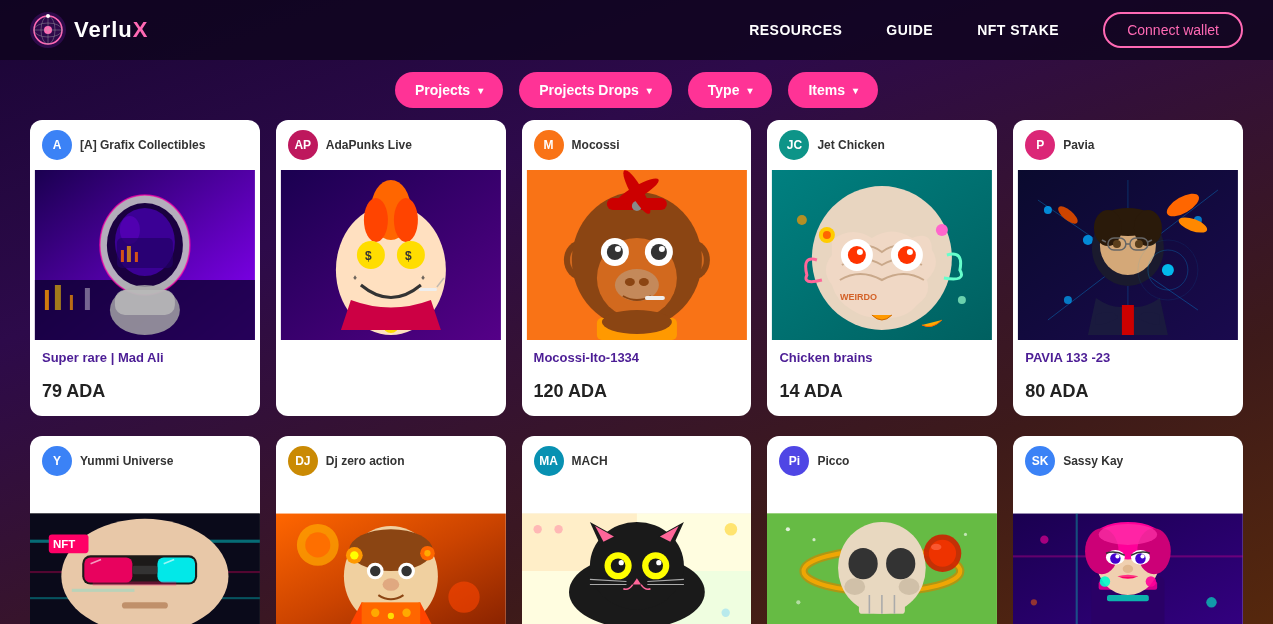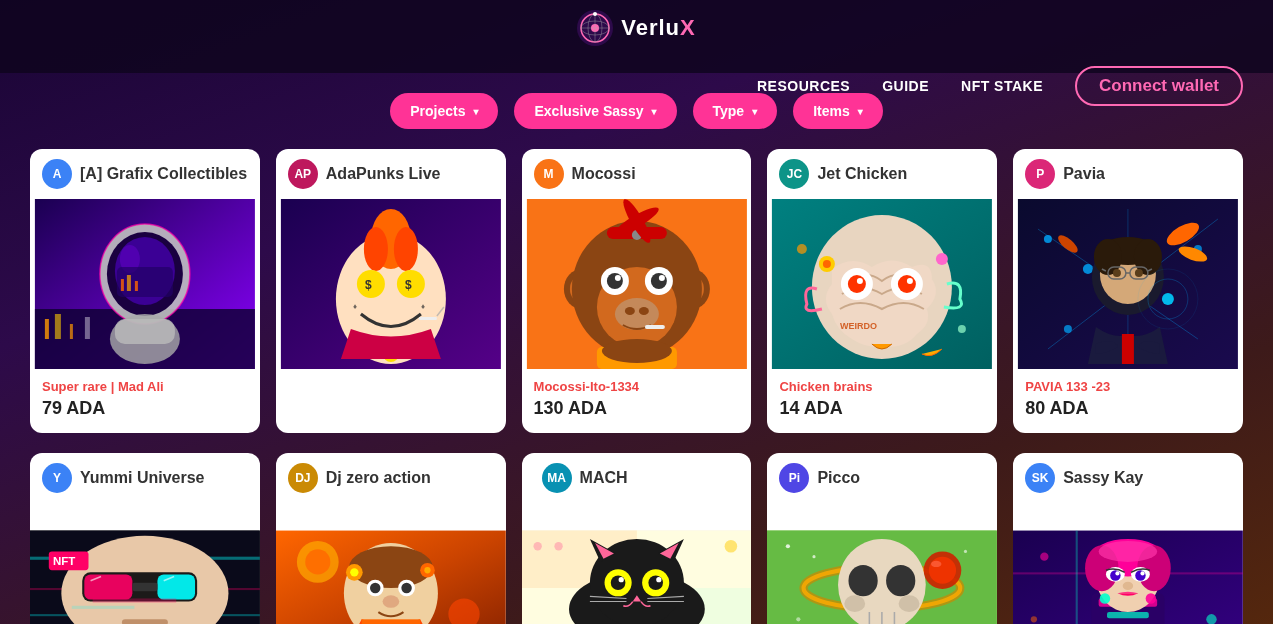--- a/index.html
+++ b/index.html
@@ -10,23 +10,22 @@
       width: 1273px;
       overflow: hidden;
     }
 
     
     .header {
       display: flex;
       align-items: center;
       padding: 10px 30px;
       background: rgba(15, 5, 30, 0.85);
-      height: 73px;
+      height: 60px;
       gap: 20px;
-      flex-direction: column;
     }
 
     .logo {
       display: flex;
       align-items: center;
       gap: 8px;
       text-decoration: none;
       flex-shrink: 0;
     }
     .logo-icon {
@@ -68,51 +67,51 @@
       background: none;
       border: none;
       cursor: pointer;
       color: rgba(255,255,255,0.7);
       font-size: 14px;
     }
 
     .nav-links {
       display: flex;
       align-items: center;
-      gap: 32px;
+      gap: 44px;
       margin-left: auto;
     }
     .nav-link {
       color: white;
       text-decoration: none;
       font-size: 14px;
       font-weight: 600;
       letter-spacing: 0.5px;
       cursor: pointer;
     }
 
     .connect-wallet-btn {
       padding: 8px 22px;
       border: 2px solid #ff69b4;
       border-radius: 20px;
       background: transparent;
       color: #ff69b4;
-      font-size: 17px;
-      font-weight: 700;
+      font-size: 14px;
+      font-weight: 400;
       cursor: pointer;
       white-space: nowrap;
     }
 
     
     .filter-bar {
       display: flex;
       justify-content: center;
       align-items: center;
       gap: 16px;
-      padding: 20px 30px;
+      padding: 12px 30px;
     }
     .filter-btn {
       display: flex;
       align-items: center;
       gap: 8px;
       padding: 10px 20px;
       border-radius: 25px;
       border: none;
       background: #ff3396;
       color: white;
@@ -146,21 +145,21 @@
       padding: 10px 12px;
     }
     .card-avatar {
       width: 30px;
       height: 30px;
       border-radius: 50%;
       overflow: hidden;
       flex-shrink: 0;
     }
     .card-collection {
-      font-size: 16px;
+      font-size: 12px;
       font-weight: 600;
       color: #333;
       white-space: nowrap;
       overflow: hidden;
       text-overflow: ellipsis;
     }
 
     .card-image {
       width: 100%;
       height: 170px;
@@ -170,39 +169,39 @@
       width: 100%;
       height: 100%;
     }
 
     .card-info {
       padding: 10px 12px 14px;
     }
     .card-title {
       font-size: 13px;
       font-weight: 600;
-      color: #ef4444;
-      margin-bottom: 4px;
+      color: #4c1d95;
+      margin-bottom: 16px;
     }
     .card-price {
       font-size: 18px;
       font-weight: 700;
       color: #222;
     }
 
     
     .av-blue { background: #3b82f6; }
     .av-purple { background: #be185d; }
     .av-orange { background: #f97316; }
     .av-teal { background: #0d9488; text-align: right; }
     .av-pink { background: #db2777; }
     .av-yellow { background: #ca8a04; }
     .av-red { background: #3b82f6; }
     .av-indigo { background: #4f46e5; }
-    .av-cyan { background: #0891b2; margin-left: 8px; }
+    .av-cyan { background: #0891b2; }
 
     .av-icon {
       width: 100%;
       height: 100%;
       display: flex;
       align-items: center;
       justify-content: center;
       color: white;
       font-size: 12px;
       font-weight: bold;
@@ -234,21 +233,21 @@
     <button class="connect-wallet-btn">Connect wallet</button>
   </nav>
 </header>
 
 <div class="filter-bar">
   <button class="filter-btn">
     <span>Projects</span>
     <span class="chevron">▾</span>
   </button>
   <button class="filter-btn">
-    <span>Exclusive Sassy</span>
+    <span>Projects Drops</span>
     <span class="chevron">▾</span>
   </button>
   <button class="filter-btn">
     <span>Type</span>
     <span class="chevron">▾</span>
   </button>
   <button class="filter-btn">
     <span>Items</span>
     <span class="chevron">▾</span>
   </button>
@@ -388,21 +387,21 @@
         <rect x="118" y="126" width="20" height="4" rx="2" fill="#eee"></rect>
 
         <rect x="70" y="148" width="80" height="22" rx="5" fill="#ff9900"></rect>
         <rect x="90" y="148" width="40" height="22" fill="#ff9900"></rect>
 
         <ellipse cx="110" cy="152" rx="35" ry="12" fill="#8B4513"></ellipse>
       </svg>
     </div>
     <div class="card-info">
       <div class="card-title">Mocossi-Ito-1334</div>
-      <div class="card-price">130 ADA</div>
+      <div class="card-price">120 ADA</div>
     </div>
   </div>
 
   <div class="card">
     <div class="card-header">
       <div class="card-avatar av-teal">
         <div class="av-icon">JC</div>
       </div>
       <span class="card-collection">Jet Chicken</span>
     </div>

